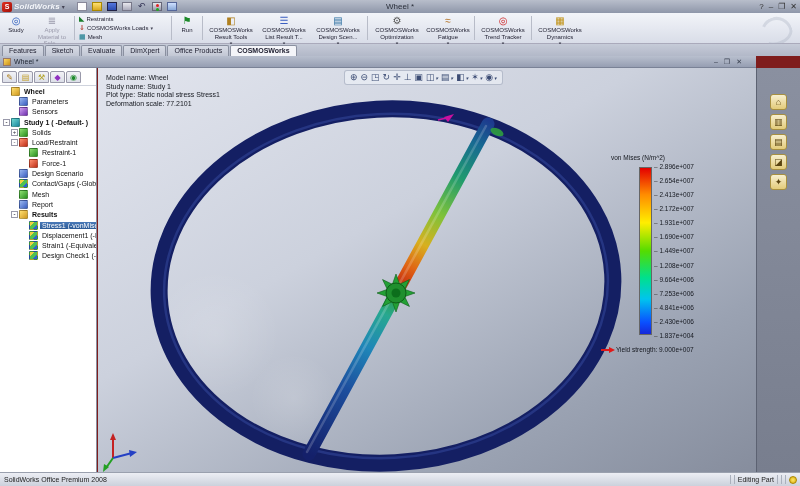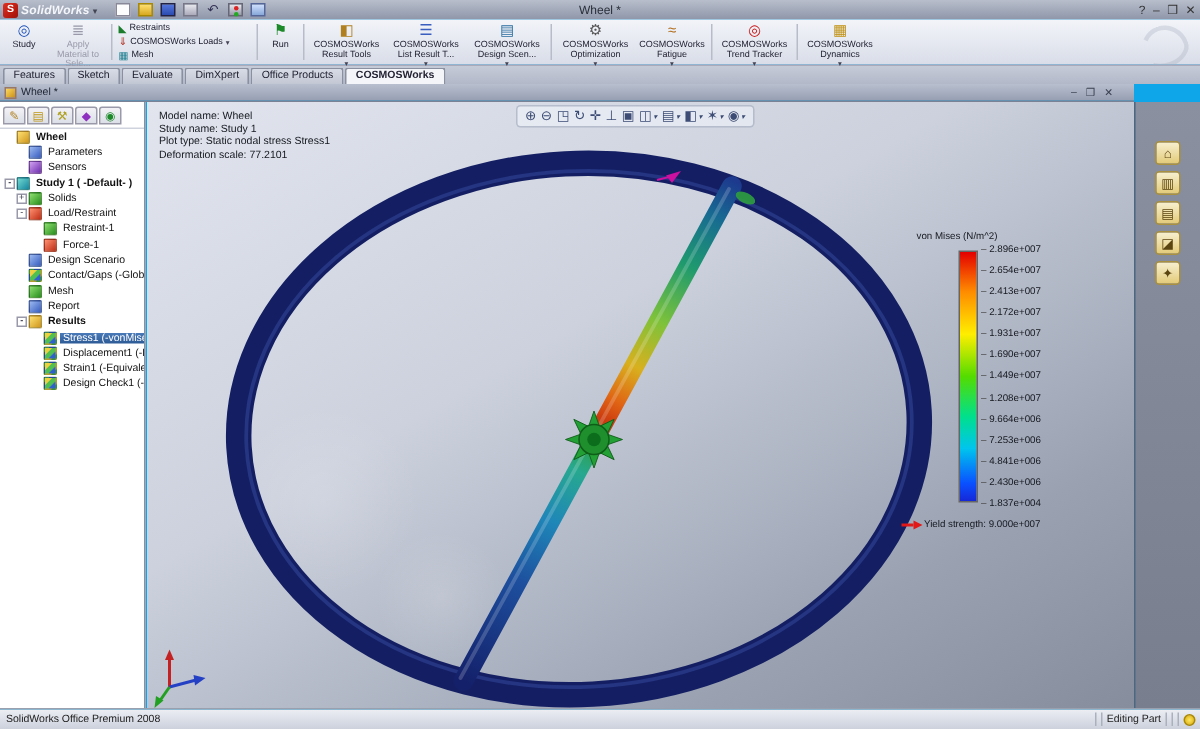--- a/index.html
+++ b/index.html
@@ -1,17 +1,17 @@
 <!DOCTYPE html>
 <html><head>
 <meta charset="utf-8">
 <style>
   * { box-sizing: border-box; margin: 0; padding: 0; }
   body { font-family: "Liberation Sans", sans-serif; background:#666; }
-  #window { position:relative; width:800px; height:486px; background:#0ea5e9; overflow:hidden;
+  #window { position:relative; width:800px; height:486px; background:#7f1d1d; overflow:hidden;
             font-family:"Liberation Sans", sans-serif; }
 
   
   .titlebar { position:absolute; left:0; top:0; width:800px; height:13px;
     background:linear-gradient(#b8becb,#8e96a9); display:flex; align-items:center; font-size:8px; color:#222; }
   .swlogo { width:10px; height:10px; margin:0 2px 0 2px; background:linear-gradient(135deg,#e03020,#a01008);
     border-radius:2px; display:flex; align-items:center; justify-content:center; color:#fff; font-size:7px; font-weight:bold; }
   .appname { font-weight:bold; color:#f4f6fa; font-style:italic; letter-spacing:.2px; }
   .tb-dd { font-size:6px; color:#445; margin:0 4px 0 2px; }
   .qicons { display:flex; align-items:center; gap:5px; margin-left:8px; }

